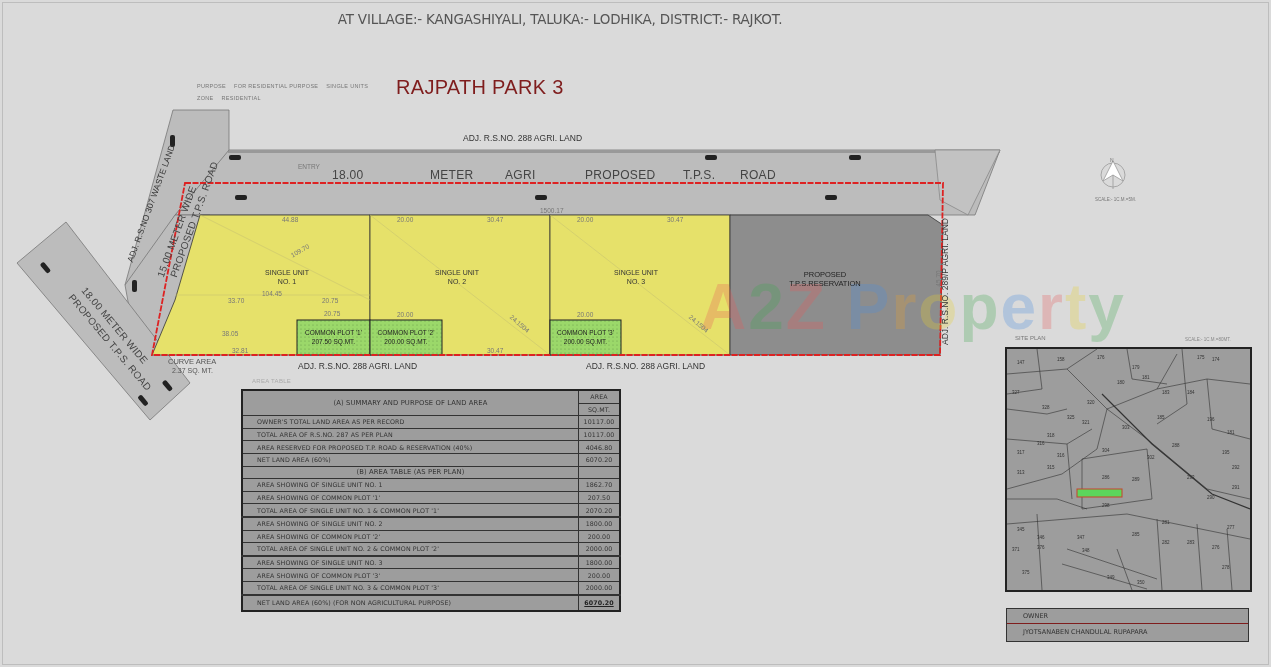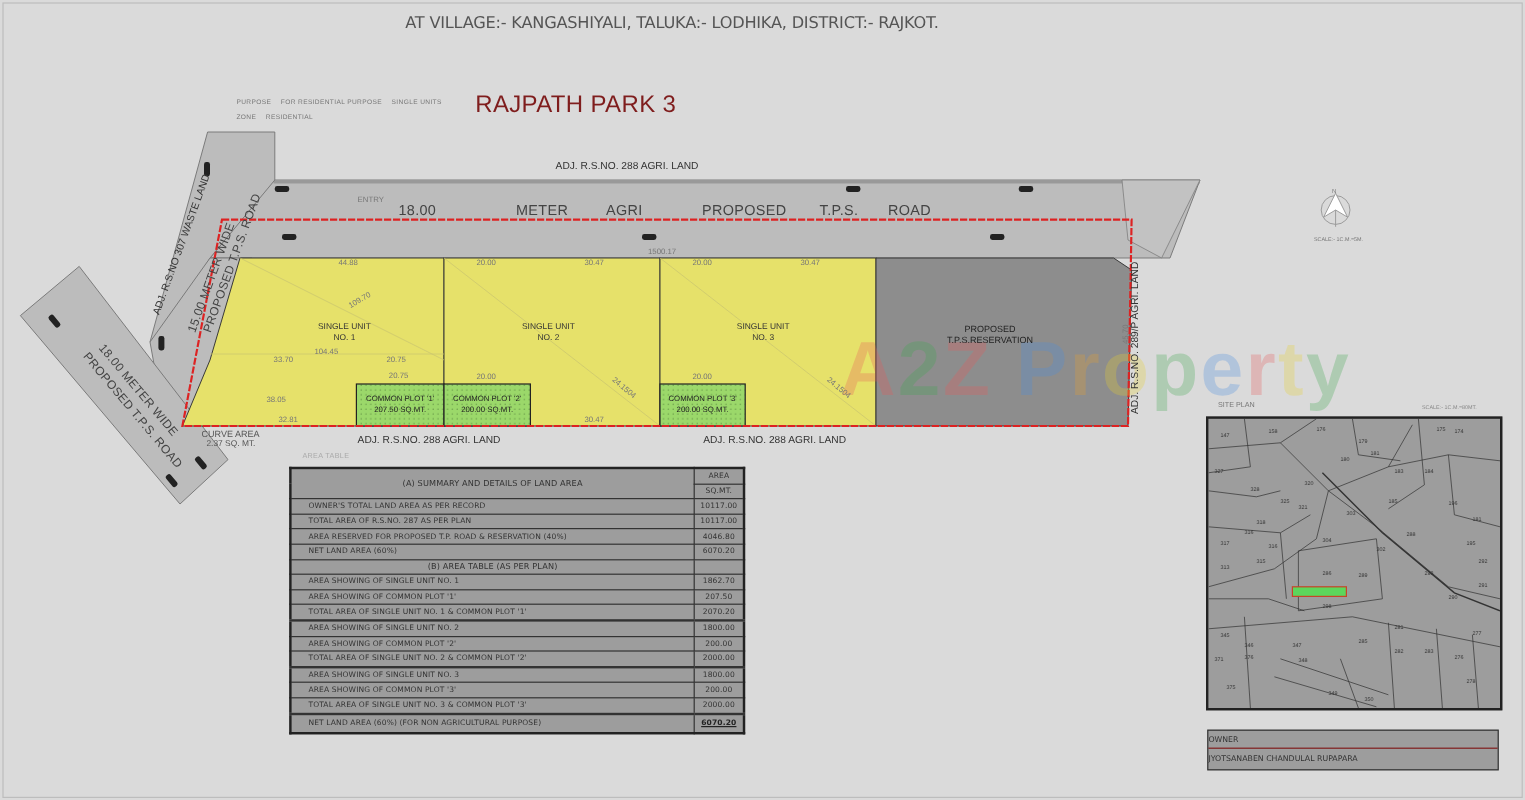--- a/index.html
+++ b/index.html
@@ -21,21 +21,21 @@
   .atable td{border:1px solid #333;font-size:6.3px;color:#333;height:11.6px;padding:0 0 0 14px;letter-spacing:0.1px;}
   .atable td.v{text-align:center;padding:0;width:40px;}
   .atable td.h{text-align:center;padding:0;}
   .atable tr.sep td{border-top:2px solid #333;}
   .areatable-lbl{position:absolute;left:252px;top:378px;font-size:6px;color:#aaa;letter-spacing:0.3px;}
   
   .site-title{position:absolute;left:1015px;top:335px;font-size:6px;color:#777;}
   .site-scale{position:absolute;left:1185px;top:337px;font-size:4.5px;color:#888;}
   .sitemap{position:absolute;left:1005px;top:347px;width:243px;height:241px;border:2px solid #222;background:#9d9d9d;overflow:hidden;}
   .owner{position:absolute;left:1006px;top:608px;width:241px;border:1px solid #333;background:#9d9d9d;font-family:"DejaVu Sans",sans-serif;}
-  .owner div{font-size:6.5px;color:#333;padding:0 0 0 0;height:14px;line-height:14px;}
+  .owner div{font-size:6.5px;color:#333;padding:0 0 0 16px;height:14px;line-height:14px;}
   .owner div+div{border-top:1px solid #7f1d1d;height:17px;line-height:17px;}
   .scale-txt{position:absolute;left:1095px;top:197px;font-size:4.5px;color:#777;}
   .wm{position:absolute;font-size:64px;font-weight:bold;opacity:0.28;letter-spacing:2px;}
 </style>
 </head>
 <body>
 
 <div class="frame"></div>
 
 <div class="title">
@@ -173,21 +173,21 @@
 <div class="dim" style="left:577px;top:216px;">20.00</div>
 <div class="dim" style="left:667px;top:216px;">30.47</div>
 <div class="dim" style="left:577px;top:311px;">20.00</div>
 <div class="dim" style="left:687px;top:320px;transform:rotate(40deg);">24.1504</div>
 <div class="dim" style="left:930px;top:275px;transform:rotate(-90deg);">45.70</div>
 
 <div class="areatable-lbl">AREA   TABLE</div>
 <table class="atable">
   <tbody>
       <tr>
-    <td class="h" rowspan="2" style="font-size:6.8px;">(A) SUMMARY AND DETAILS OF LAND AREA</td>
+    <td class="h" rowspan="2" style="font-size:6.8px;">(A) SUMMARY AND PURPOSE OF LAND AREA</td>
     <td class="v">AREA</td>
   </tr>
   <tr>
         <td class="v">SQ.MT.</td>
       </tr>
   <tr>
         <td>OWNER'S TOTAL LAND AREA AS PER RECORD</td>
         <td class="v">10117.00</td>
       </tr>
   <tr>

